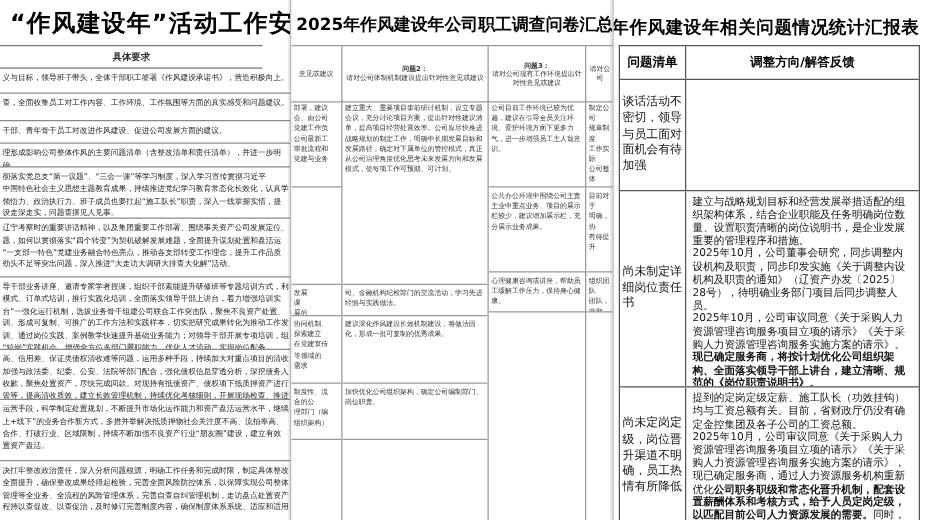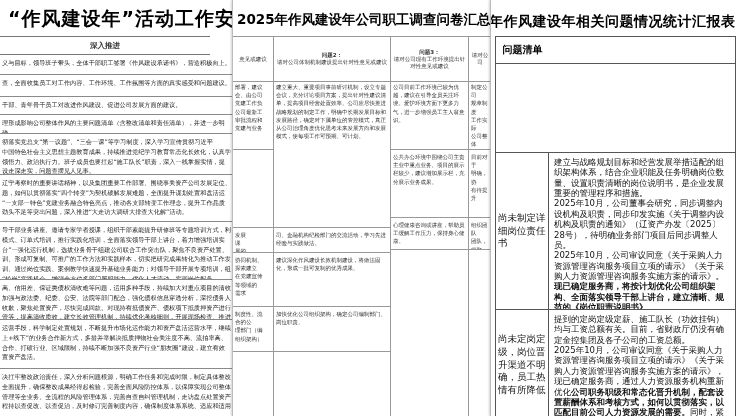--- a/index.html
+++ b/index.html
@@ -44,21 +44,21 @@
          font-size:9.5px;line-height:1.35;color:#111;text-align:left;padding:2px;overflow:hidden;}
   .rans{font-size:8.5px;line-height:1.22;color:#111;padding:4px 5px;white-space:pre-line;overflow:hidden;}
   .rans b{font-weight:bold;}
 </style>
 </head>
 <body>
 
 <section class="sheet" id="left-sheet">
   <h1 class="ltitle">“作风建设年”活动工作安排表</h1>
   <div class="ltable">
-    <div class="lheader">深入推进</div>
+    <div class="lheader">具体要求</div>
     <div class="lrow" style="height:20px">义与目标，领导班子带头，全体干部职工签署《作风建设承诺书》，营造积极向上。</div>
     <div class="lrow" style="height:22px">查，全面收集员工对工作内容、工作环境、工作氛围等方面的真实感受和问题建议。</div>
     <div class="lrow" style="height:18px">干部、青年骨干员工对改进作风建设、促进公司发展方面的建议。</div>
     <div class="lrow" style="height:19px">理形成影响公司整体作风的主要问题清单（含整改清单和责任清单），并进一步明确。</div>
     <div class="lrow" style="height:41px">彻落实党总支“第一议题”、“三会一课”等学习制度，深入学习宣传贯彻习近平
 中国特色社会主义思想主题教育成果，持续推进党纪学习教育常态化长效化，认真学
 领悟力、政治执行力。班子成员也要扛起“施工队长”职责，深入一线掌握实情，提
 设走深走实，问题查摆见人见事。</div>
     <div class="lrow" style="height:47px">辽宁考察时的重要讲话精神，以及集团重要工作部署、围绕事关资产公司发展定位、
 题，如何以贯彻落实“四个转变”为契机破解发展难题，全面提升谋划处置和盘活运
@@ -155,28 +155,30 @@
       <div class="mcell nb" style="height:160px"></div>
     </div>
   </div>
 </section>
 
 <section class="sheet" id="right-sheet">
   <h1 class="rtitle">年作风建设年相关问题情况统计汇报表</h1>
   <div class="rtable">
     <div class="rhrow">
       <div class="rhcell">问题清单</div>
+      <div class="rhcell">调整方向/解答反馈</div>
     </div>
     <div class="rrow" style="height:88px">
+      <div class="rprob">谈话活动不密切，领导与员工面对面机会有待加强</div>
     </div>
     <div class="rrow" style="height:156px">
       <div class="rprob">尚未制定详细岗位责任书</div>
       <div class="rans"><span>建立与战略规划目标和经营发展举措适配的组织架构体系，结合企业职能及任务明确岗位数量、设置职责清晰的岗位说明书，是企业发展重要的管理程序和措施。
 2025年10月，公司董事会研究，同步调整内设机构及职责，同步印发实施《关于调整内设机构及职责的通知》（辽资产办发〔2025〕28号），待明确业务部门项目后同步调整人员。
 2025年10月，公司审议同意《关于采购人力资源管理咨询服务项目立项的请示》《关于采购人力资源管理咨询服务实施方案的请示》。</span><b>现已确定服务商，将按计划优化公司组织架构、全面落实领导干部上讲台，建立清晰、规范的《岗位职责说明书》。</b><span></span></div>
     </div>
     <div class="rrow" style="height:110px;border-bottom:none">
       <div class="rprob">尚未定岗定级，岗位晋升渠道不明确，员工热情有所降低</div>
       <div class="rans"><span>提到的定岗定级定薪、施工队长（功效挂钩）均与工资总额有关。目前，省财政厅仍没有确定金控集团及各子公司的工资总额。
-2025年10月，公司审议同意《关于采购人力资源管理咨询服务项目立项的请示》《关于采购人力资源管理咨询服务实施方案的请示》，现已确定服务商，通过人力资源服务机构重新优化</span><b>公司职务职级和常态化晋升机制，配套设置薪酬体系和考核方式，如何以贯彻落实，以匹配目前公司人力资源发展的需要。</b><span>同时，紧盯上级确定工资总额情况，确保能够覆盖现有薪酬需求。</span></div>
+2025年10月，公司审议同意《关于采购人力资源管理咨询服务项目立项的请示》《关于采购人力资源管理咨询服务实施方案的请示》，现已确定服务商，通过人力资源服务机构重新优化</span><b>公司职务职级和常态化晋升机制，配套设置薪酬体系和考核方式，给予人员定岗定级，以匹配目前公司人力资源发展的需要。</b><span>同时，紧盯上级确定工资总额情况，确保能够覆盖现有薪酬需求。</span></div>
     </div>
   </div>
 </section>
 
 </body></html>

